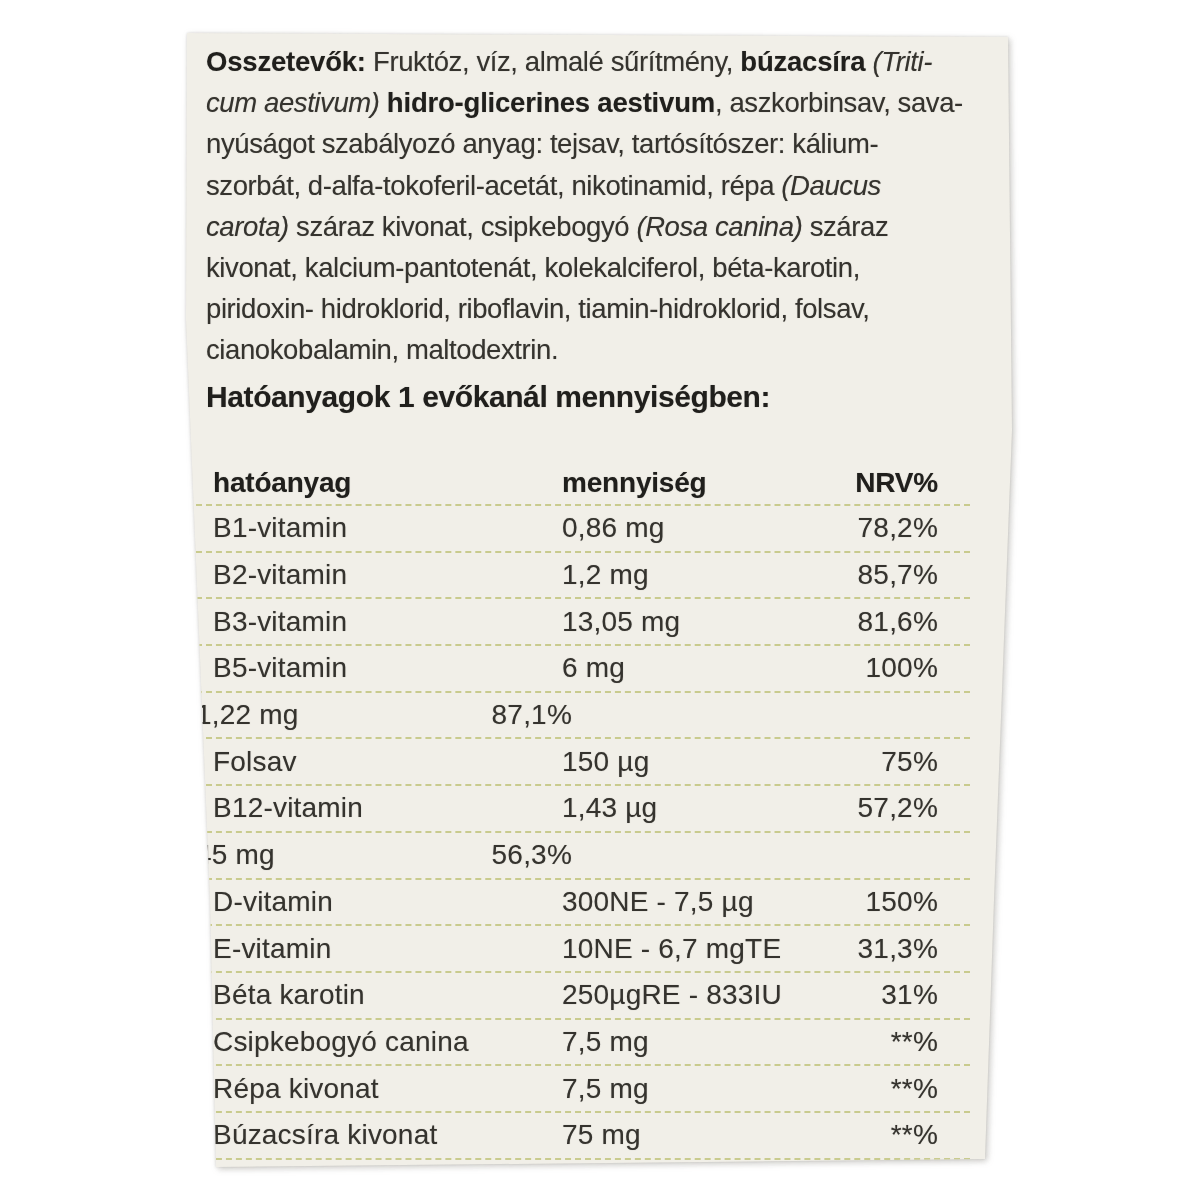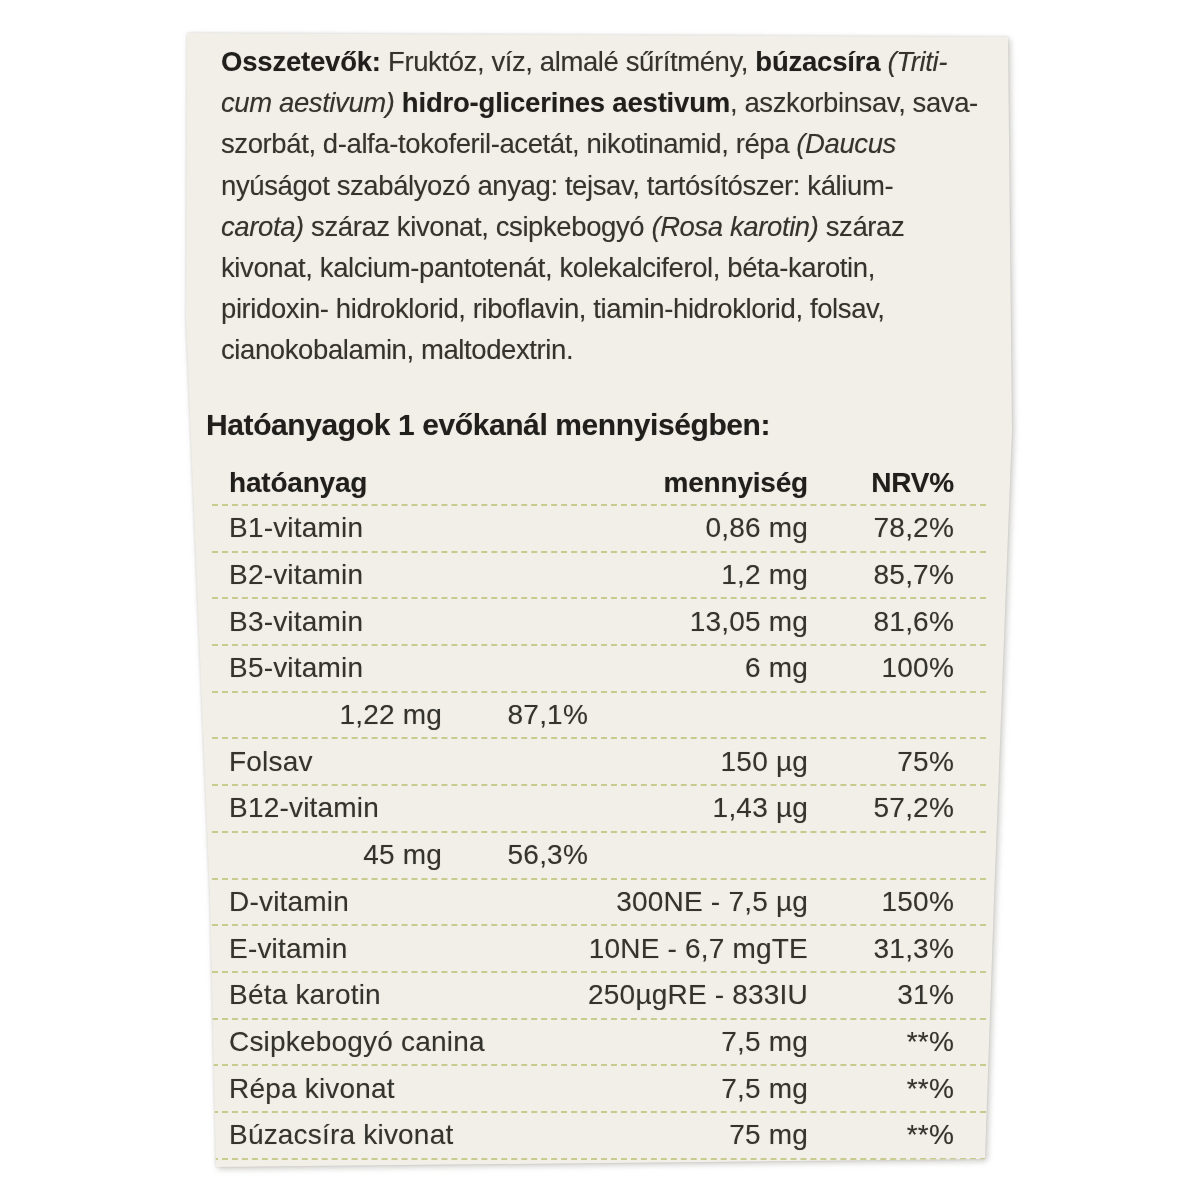--- a/index.html
+++ b/index.html
@@ -23,63 +23,63 @@
   }
   .label{
     position:absolute;inset:0;
     background:var(--label-bg);
     clip-path:polygon(187px 33px,1008px 37px,1012px 430px,994px 900px,985px 1159px,216px 1167px,210px 900px,186px 320px);
   }
   
   .label{text-shadow:0 0 1px rgba(53,51,46,.35);}
 
   .ingredients{
-    position:absolute;left:221px;top:41px;
+    position:absolute;left:206px;top:41px;
     font-size:27.5px;letter-spacing:-0.4px;
   }
   .para-line{line-height:41.2px;white-space:nowrap;}
   .para-line .b{font-weight:700;color:var(--ink-bold);letter-spacing:-0.2px;}
   .para-line .i{font-style:italic;}
 
   .section-heading{
-    position:absolute;left:206px;top:408px;
+    position:absolute;left:206px;top:380px;
     font-size:30px;font-weight:700;letter-spacing:-0.4px;
     color:var(--ink-bold);white-space:nowrap;
   }
 
   .table{
-    position:absolute;left:212px;top:468px;width:774px;
+    position:absolute;left:196px;top:468px;width:774px;
     font-size:28px;
   }
   .t-head{
     display:flex;height:38px;align-items:flex-end;padding-bottom:5px;
     border-bottom:2px dashed var(--divider);
     font-weight:700;color:var(--ink-bold);letter-spacing:-0.2px;
   }
   .t-row{
     display:flex;height:46.7px;align-items:center;
     border-bottom:2px dashed var(--divider);
     letter-spacing:0.2px;
   }
   .col-name{flex:1;padding-left:17px;white-space:nowrap;}
-  .col-amount{width:230px;text-align:right;white-space:nowrap;}
+  .col-amount{width:230px;white-space:nowrap;}
   .col-nrv{width:178px;text-align:right;padding-right:32px;white-space:nowrap;}
 </style>
 </head>
 <body>
 
 <div class="label-wrap">
   <div class="label">
 
     <div class="ingredients">
         <div class="para-line"><span class="b">Osszetevők:</span><span> Fruktóz, víz, almalé sűrítmény, </span><span class="b">búzacsíra</span><span> </span><span class="i">(Triti-</span></div>
         <div class="para-line"><span class="i">cum aestivum)</span><span> </span><span class="b">hidro-glicerines aestivum</span><span>, aszkorbinsav, sava-</span></div>
+        <div class="para-line"><span>nyúságot szabályozó anyag: tejsav, tartósítószer: kálium-</span></div>
         <div class="para-line"><span>szorbát, d-alfa-tokoferil-acetát, nikotinamid, répa </span><span class="i">(Daucus</span></div>
-        <div class="para-line"><span>nyúságot szabályozó anyag: tejsav, tartósítószer: kálium-</span></div>
-        <div class="para-line"><span class="i">carota)</span><span> száraz kivonat, csipkebogyó </span><span class="i">(Rosa karotin)</span><span> száraz</span></div>
+        <div class="para-line"><span class="i">carota)</span><span> száraz kivonat, csipkebogyó </span><span class="i">(Rosa canina)</span><span> száraz</span></div>
         <div class="para-line"><span>kivonat, kalcium-pantotenát, kolekalciferol, béta-karotin,</span></div>
         <div class="para-line"><span>piridoxin- hidroklorid, riboflavin, tiamin-hidroklorid, folsav,</span></div>
         <div class="para-line"><span>cianokobalamin, maltodextrin.</span></div>
       </div>
 
     <div class="section-heading">Hatóanyagok 1 evőkanál mennyiségben:</div>
 
     <div class="table">
       <div class="t-head">
         <span class="col-name">hatóanyag</span>

